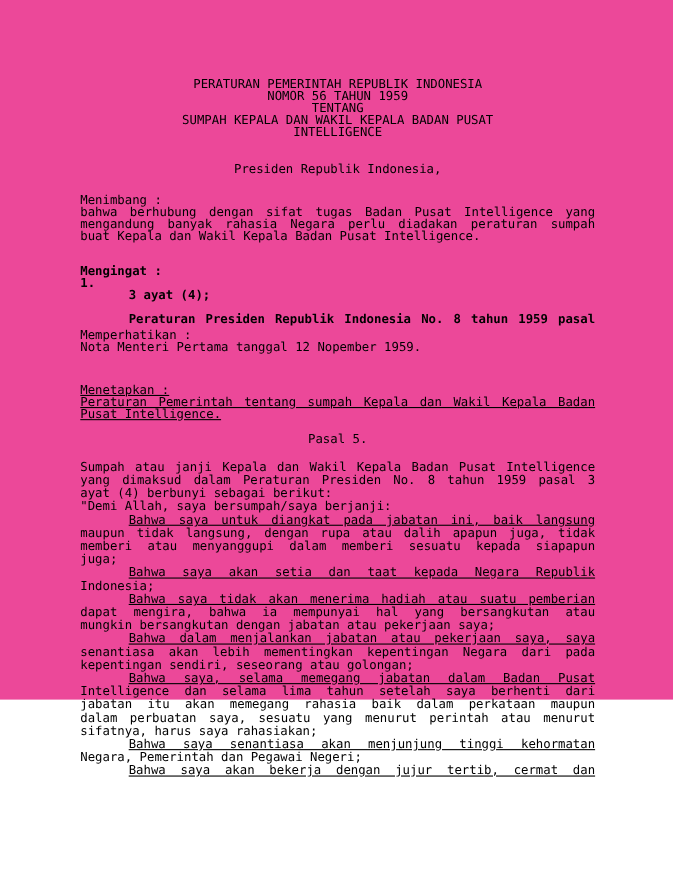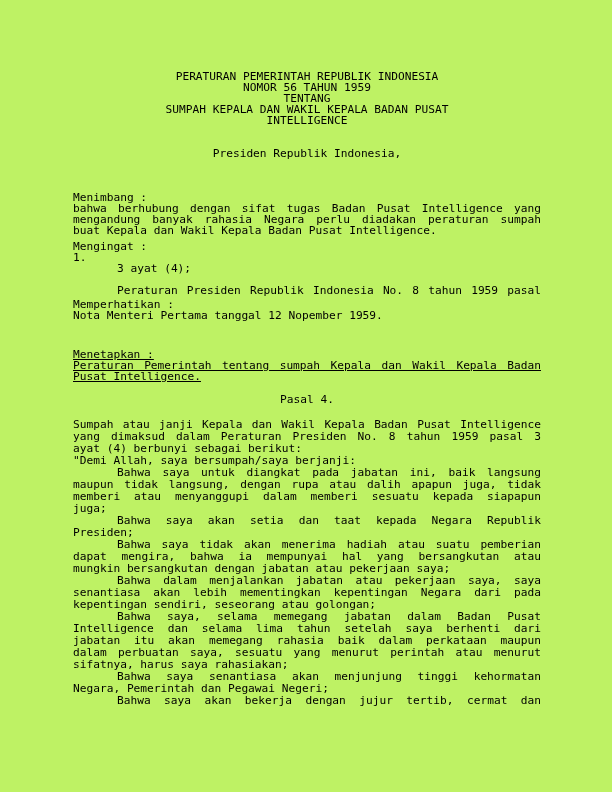--- a/index.html
+++ b/index.html
@@ -1,50 +1,50 @@
 <!DOCTYPE html>
 <html><head>
 <meta charset="utf-8">
 <style>
   html, body { margin: 0; padding: 0; background: #ffffff; }
   body { width: 612px; height: 792px; position: relative; overflow: hidden; }
-  .page { position: absolute; left: 0; top: 0; width: 612px; height: 792px; background: #bef264; }
+  .page { position: absolute; left: 0; top: 0; width: 612px; height: 636px; background: #ec4899; }
   .blk { position: absolute; left: 73px; width: 468px; font-family: "DejaVu Sans Mono", monospace; font-size: 11.2px; color: #000; }
   .ln { white-space: pre; height: 11px; line-height: 11px; }
   .c { text-align: center; }
   .j { text-align: justify; text-align-last: justify; white-space: normal; }
-  .ind { padding-left: 44px; }
+  .ind { padding-left: 44px; text-decoration: underline; }
   .oath .ln { height: 12px; line-height: 12px; }
   .hang { padding-left: 44px; }
 </style>
 </head>
 <body>
 
 <div class="page">
 
   <div class="blk" style="top:71px;">
     <div class="ln c">PERATURAN PEMERINTAH REPUBLIK INDONESIA</div>
     <div class="ln c">NOMOR 56 TAHUN 1959</div>
     <div class="ln c">TENTANG</div>
     <div class="ln c">SUMPAH KEPALA DAN WAKIL KEPALA BADAN PUSAT</div>
     <div class="ln c">INTELLIGENCE</div>
   </div>
 
   <div class="blk" style="top:148px;">
     <div class="ln c">Presiden Republik Indonesia,</div>
   </div>
 
-  <div class="blk" style="top:192px;">
+  <div class="blk" style="top:176px;">
     <div class="ln">Menimbang :</div>
     <div class="ln j">bahwa berhubung dengan sifat tugas Badan Pusat Intelligence yang</div>
     <div class="ln j">mengandung banyak rahasia Negara perlu diadakan peraturan sumpah</div>
     <div class="ln">buat Kepala dan Wakil Kepala Badan Pusat Intelligence.</div>
   </div>
 
-  <div class="blk" style="top:241px;">
+  <div class="blk" style="top:241px;font-weight:bold;">
     <div class="ln">Mengingat :</div>
     <div class="ln" style="position:relative;">
       <span style="position:absolute;left:0;top:0;">1.</span>
       <div class="hang j">Peraturan Presiden Republik Indonesia No. 8 tahun 1959 pasal</div>
     </div>
     <div class="ln hang">3 ayat (4);</div>
   </div>
 
   <div class="blk" style="top:299px;">
     <div class="ln">Memperhatikan :</div>
@@ -52,34 +52,34 @@
   </div>
 
 
   <div class="blk" style="top:349px;text-decoration:underline;">
     <div class="ln">Menetapkan :</div>
     <div class="ln j">Peraturan Pemerintah tentang sumpah Kepala dan Wakil Kepala Badan</div>
     <div class="ln">Pusat Intelligence.</div>
   </div>
 
   <div class="blk" style="top:394px;">
-    <div class="ln c">Pasal 4.</div>
+    <div class="ln c">Pasal 5.</div>
   </div>
 
   <div class="blk oath" style="top:419px;">
     <div class="ln j">Sumpah atau janji Kepala dan Wakil Kepala Badan Pusat Intelligence</div>
     <div class="ln j">yang dimaksud dalam Peraturan Presiden No. 8 tahun 1959 pasal 3</div>
     <div class="ln">ayat (4) berbunyi sebagai berikut:</div>
     <div class="ln">"Demi Allah, saya bersumpah/saya berjanji:</div>
     <div class="ln j ind">Bahwa saya untuk diangkat pada jabatan ini, baik langsung</div>
     <div class="ln j">maupun tidak langsung, dengan rupa atau dalih apapun juga, tidak</div>
     <div class="ln j">memberi atau menyanggupi dalam memberi sesuatu kepada siapapun</div>
     <div class="ln">juga;</div>
     <div class="ln j ind">Bahwa saya akan setia dan taat kepada Negara Republik</div>
-    <div class="ln">Presiden;</div>
+    <div class="ln">Indonesia;</div>
     <div class="ln j ind">Bahwa saya tidak akan menerima hadiah atau suatu pemberian</div>
     <div class="ln j">dapat mengira, bahwa ia mempunyai hal yang bersangkutan atau</div>
     <div class="ln">mungkin bersangkutan dengan jabatan atau pekerjaan saya;</div>
     <div class="ln j ind">Bahwa dalam menjalankan jabatan atau pekerjaan saya, saya</div>
     <div class="ln j">senantiasa akan lebih mementingkan kepentingan Negara dari pada</div>
     <div class="ln">kepentingan sendiri, seseorang atau golongan;</div>
     <div class="ln j ind">Bahwa saya, selama memegang jabatan dalam Badan Pusat</div>
     <div class="ln j">Intelligence dan selama lima tahun setelah saya berhenti dari</div>
     <div class="ln j">jabatan itu akan memegang rahasia baik dalam perkataan maupun</div>
     <div class="ln j">dalam perbuatan saya, sesuatu yang menurut perintah atau menurut</div>

